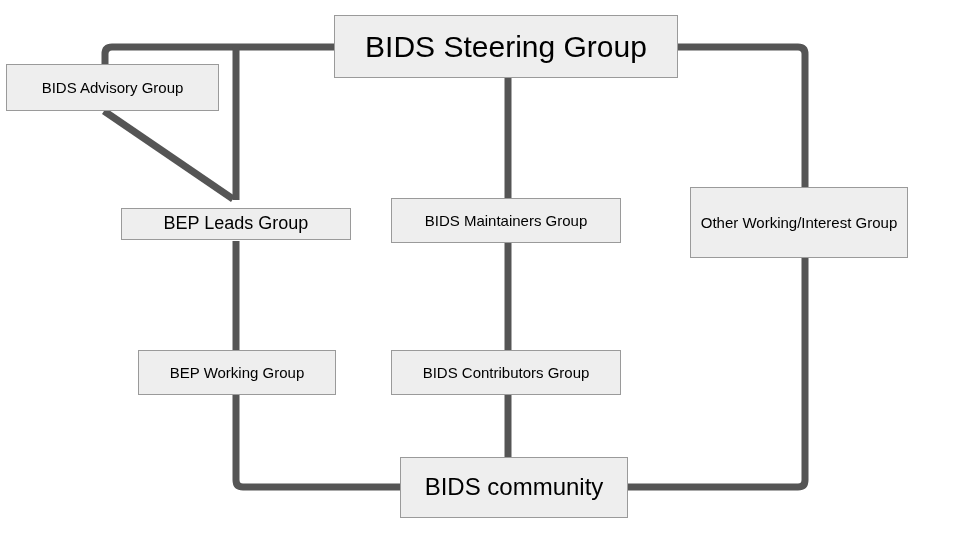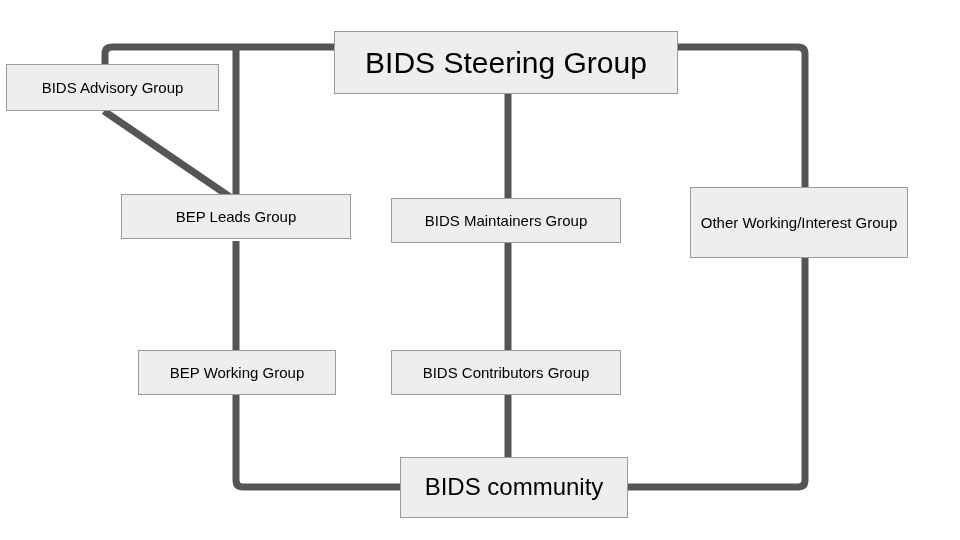--- a/index.html
+++ b/index.html
@@ -37,23 +37,23 @@
     text-align: center;
     line-height: 1.18;
     z-index: 5;
   }
   .node-label {
     display: block;
     width: 100%;
     padding: 0 6px;
     box-sizing: border-box;
   }
-  .n-steering      { left: 334px; top: 15px;  width: 344px; height: 63px;  font-size: 30px; margin-top: 16px; }
+  .n-steering      { left: 334px; top: 15px;  width: 344px; height: 63px;  font-size: 30px; }
   .n-advisory      { left: 6px;   top: 64px;  width: 213px; height: 47px;  font-size: 15px; }
-  .n-bep-leads     { left: 121px; top: 194px; width: 230px; height: 45px;  font-size: 15px; }
+  .n-bep-leads     { left: 121px; top: 208px; width: 230px; height: 32px;  font-size: 18px; }
   .n-maintainers   { left: 391px; top: 198px; width: 230px; height: 45px;  font-size: 15px; text-align: center; }
   .n-other-wg      { left: 690px; top: 187px; width: 218px; height: 71px;  font-size: 15px; }
   .n-bep-working   { left: 138px; top: 350px; width: 198px; height: 45px;  font-size: 15px; }
   .n-contributors  { left: 391px; top: 350px; width: 230px; height: 45px;  font-size: 15px; }
   .n-community     { left: 400px; top: 457px; width: 228px; height: 61px;  font-size: 24px; }
 </style>
 </head>
 <body>
 
 <div id="canvas">

